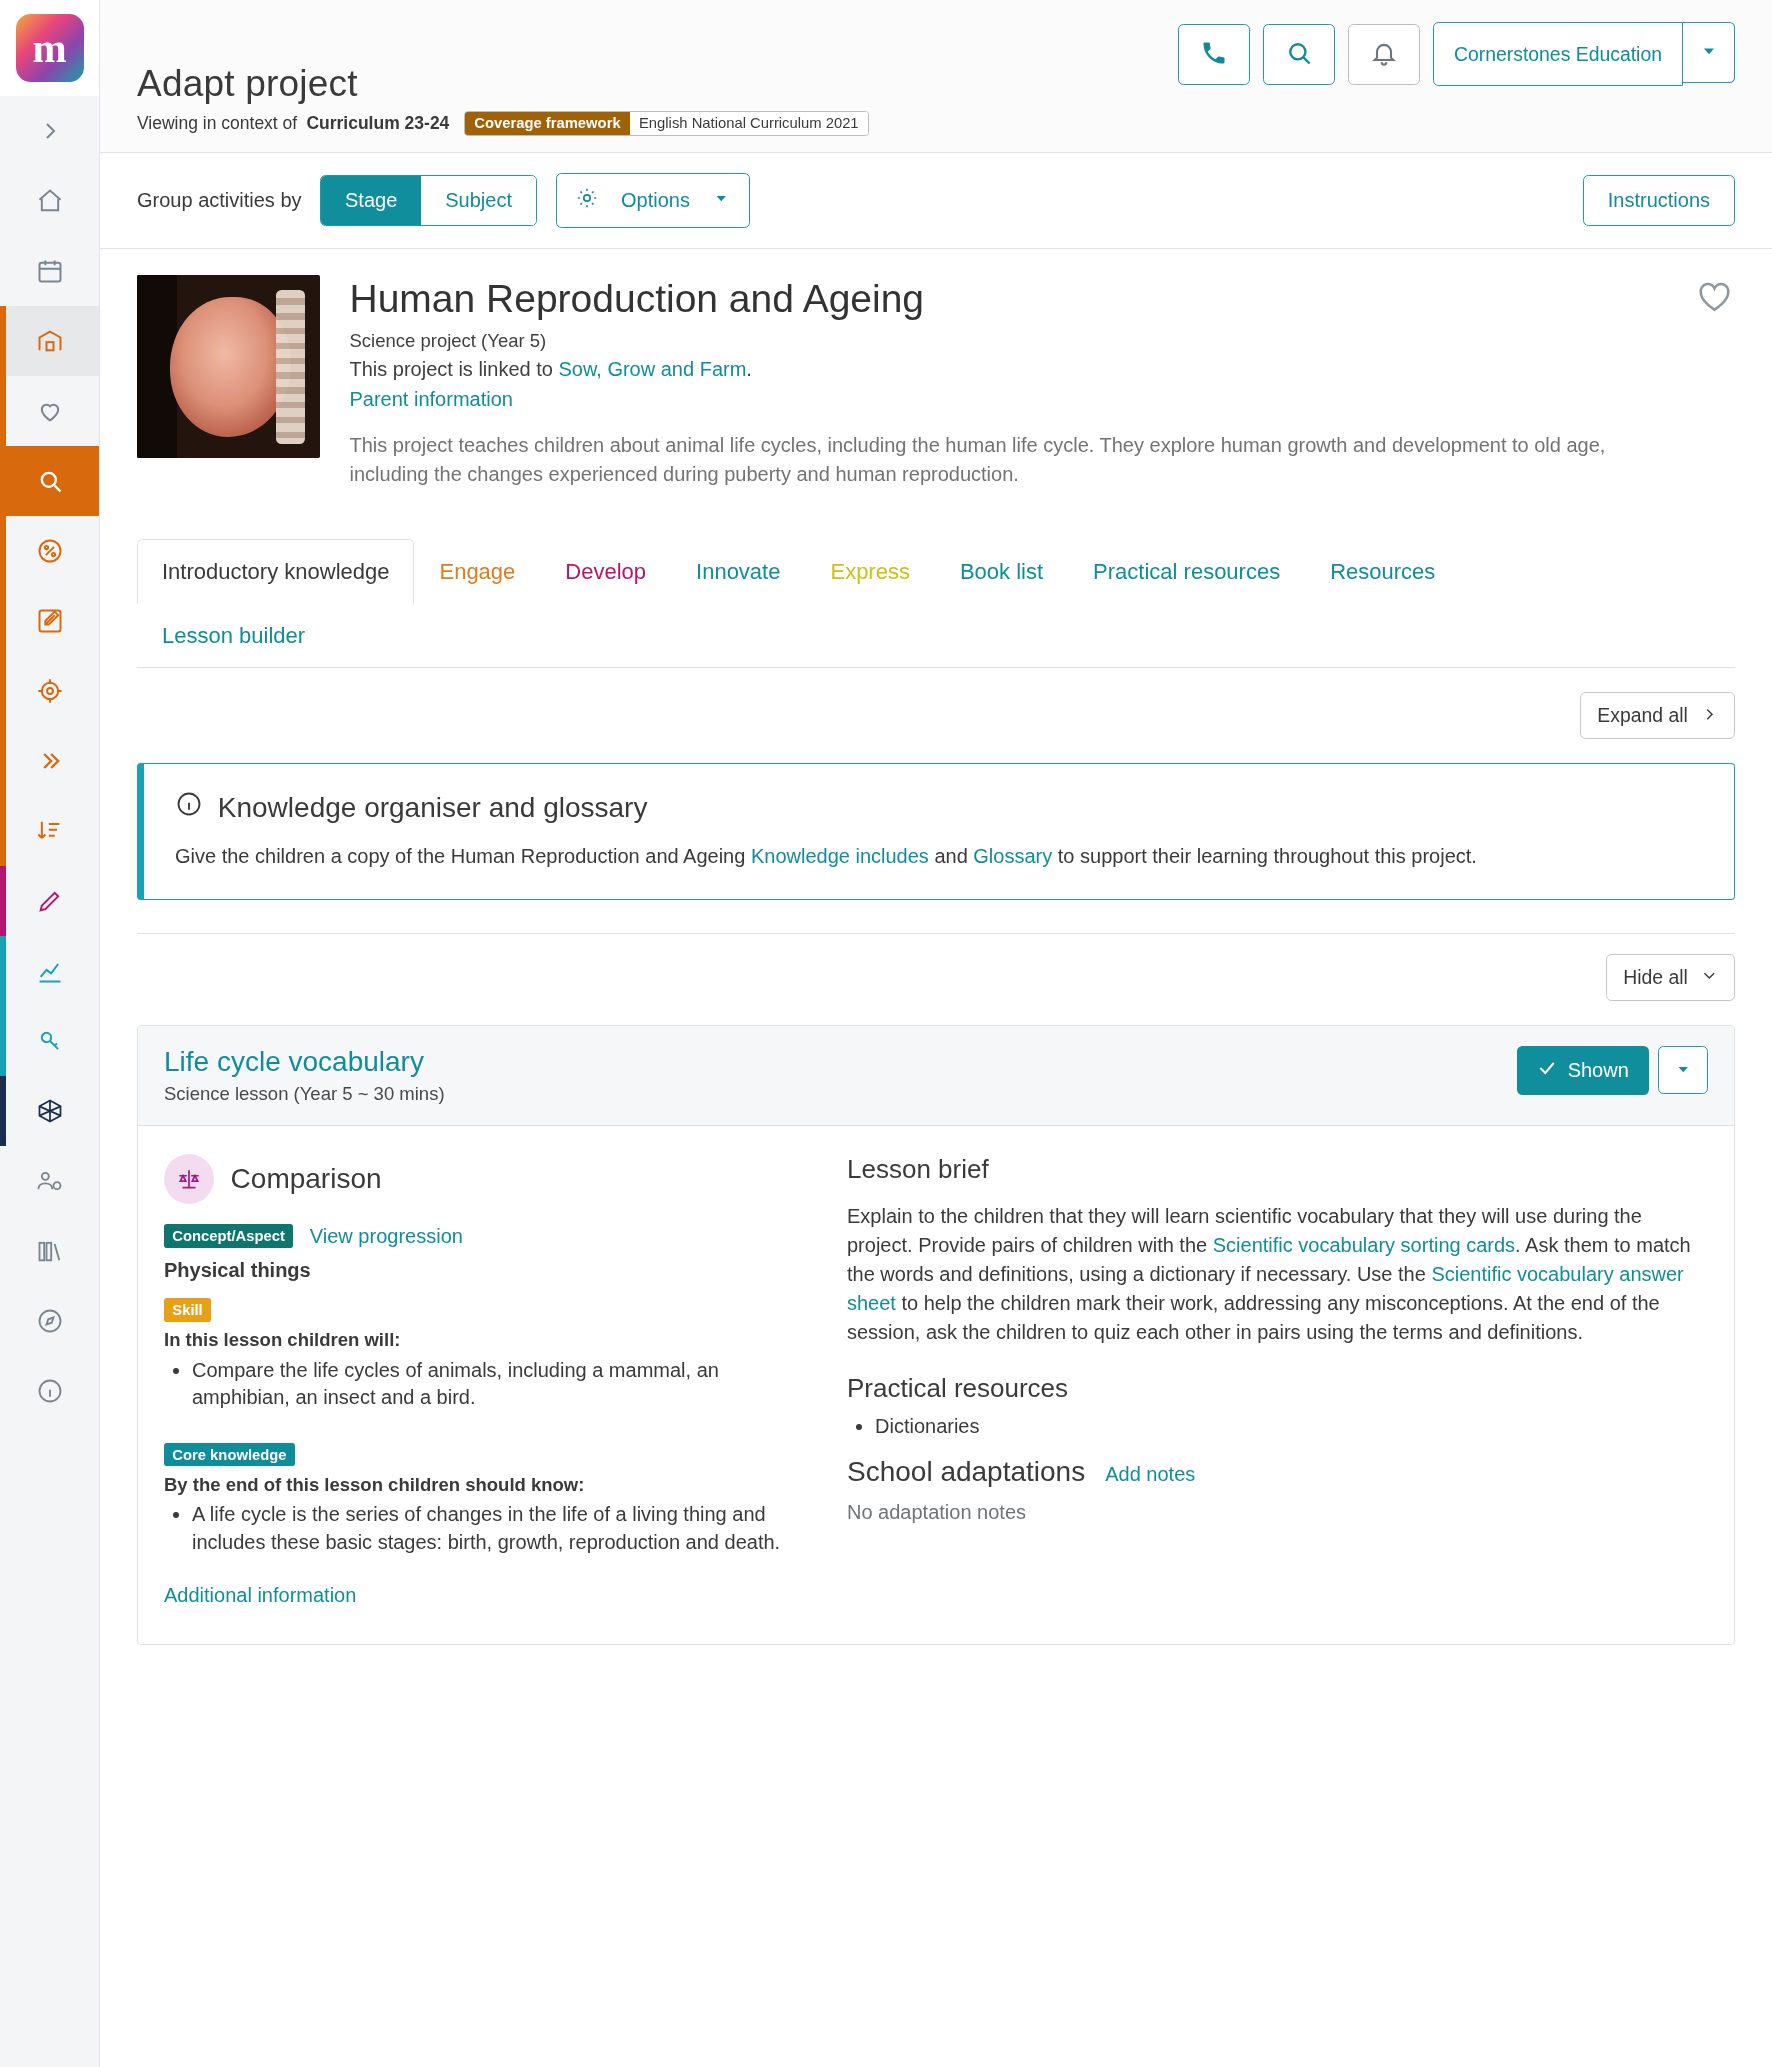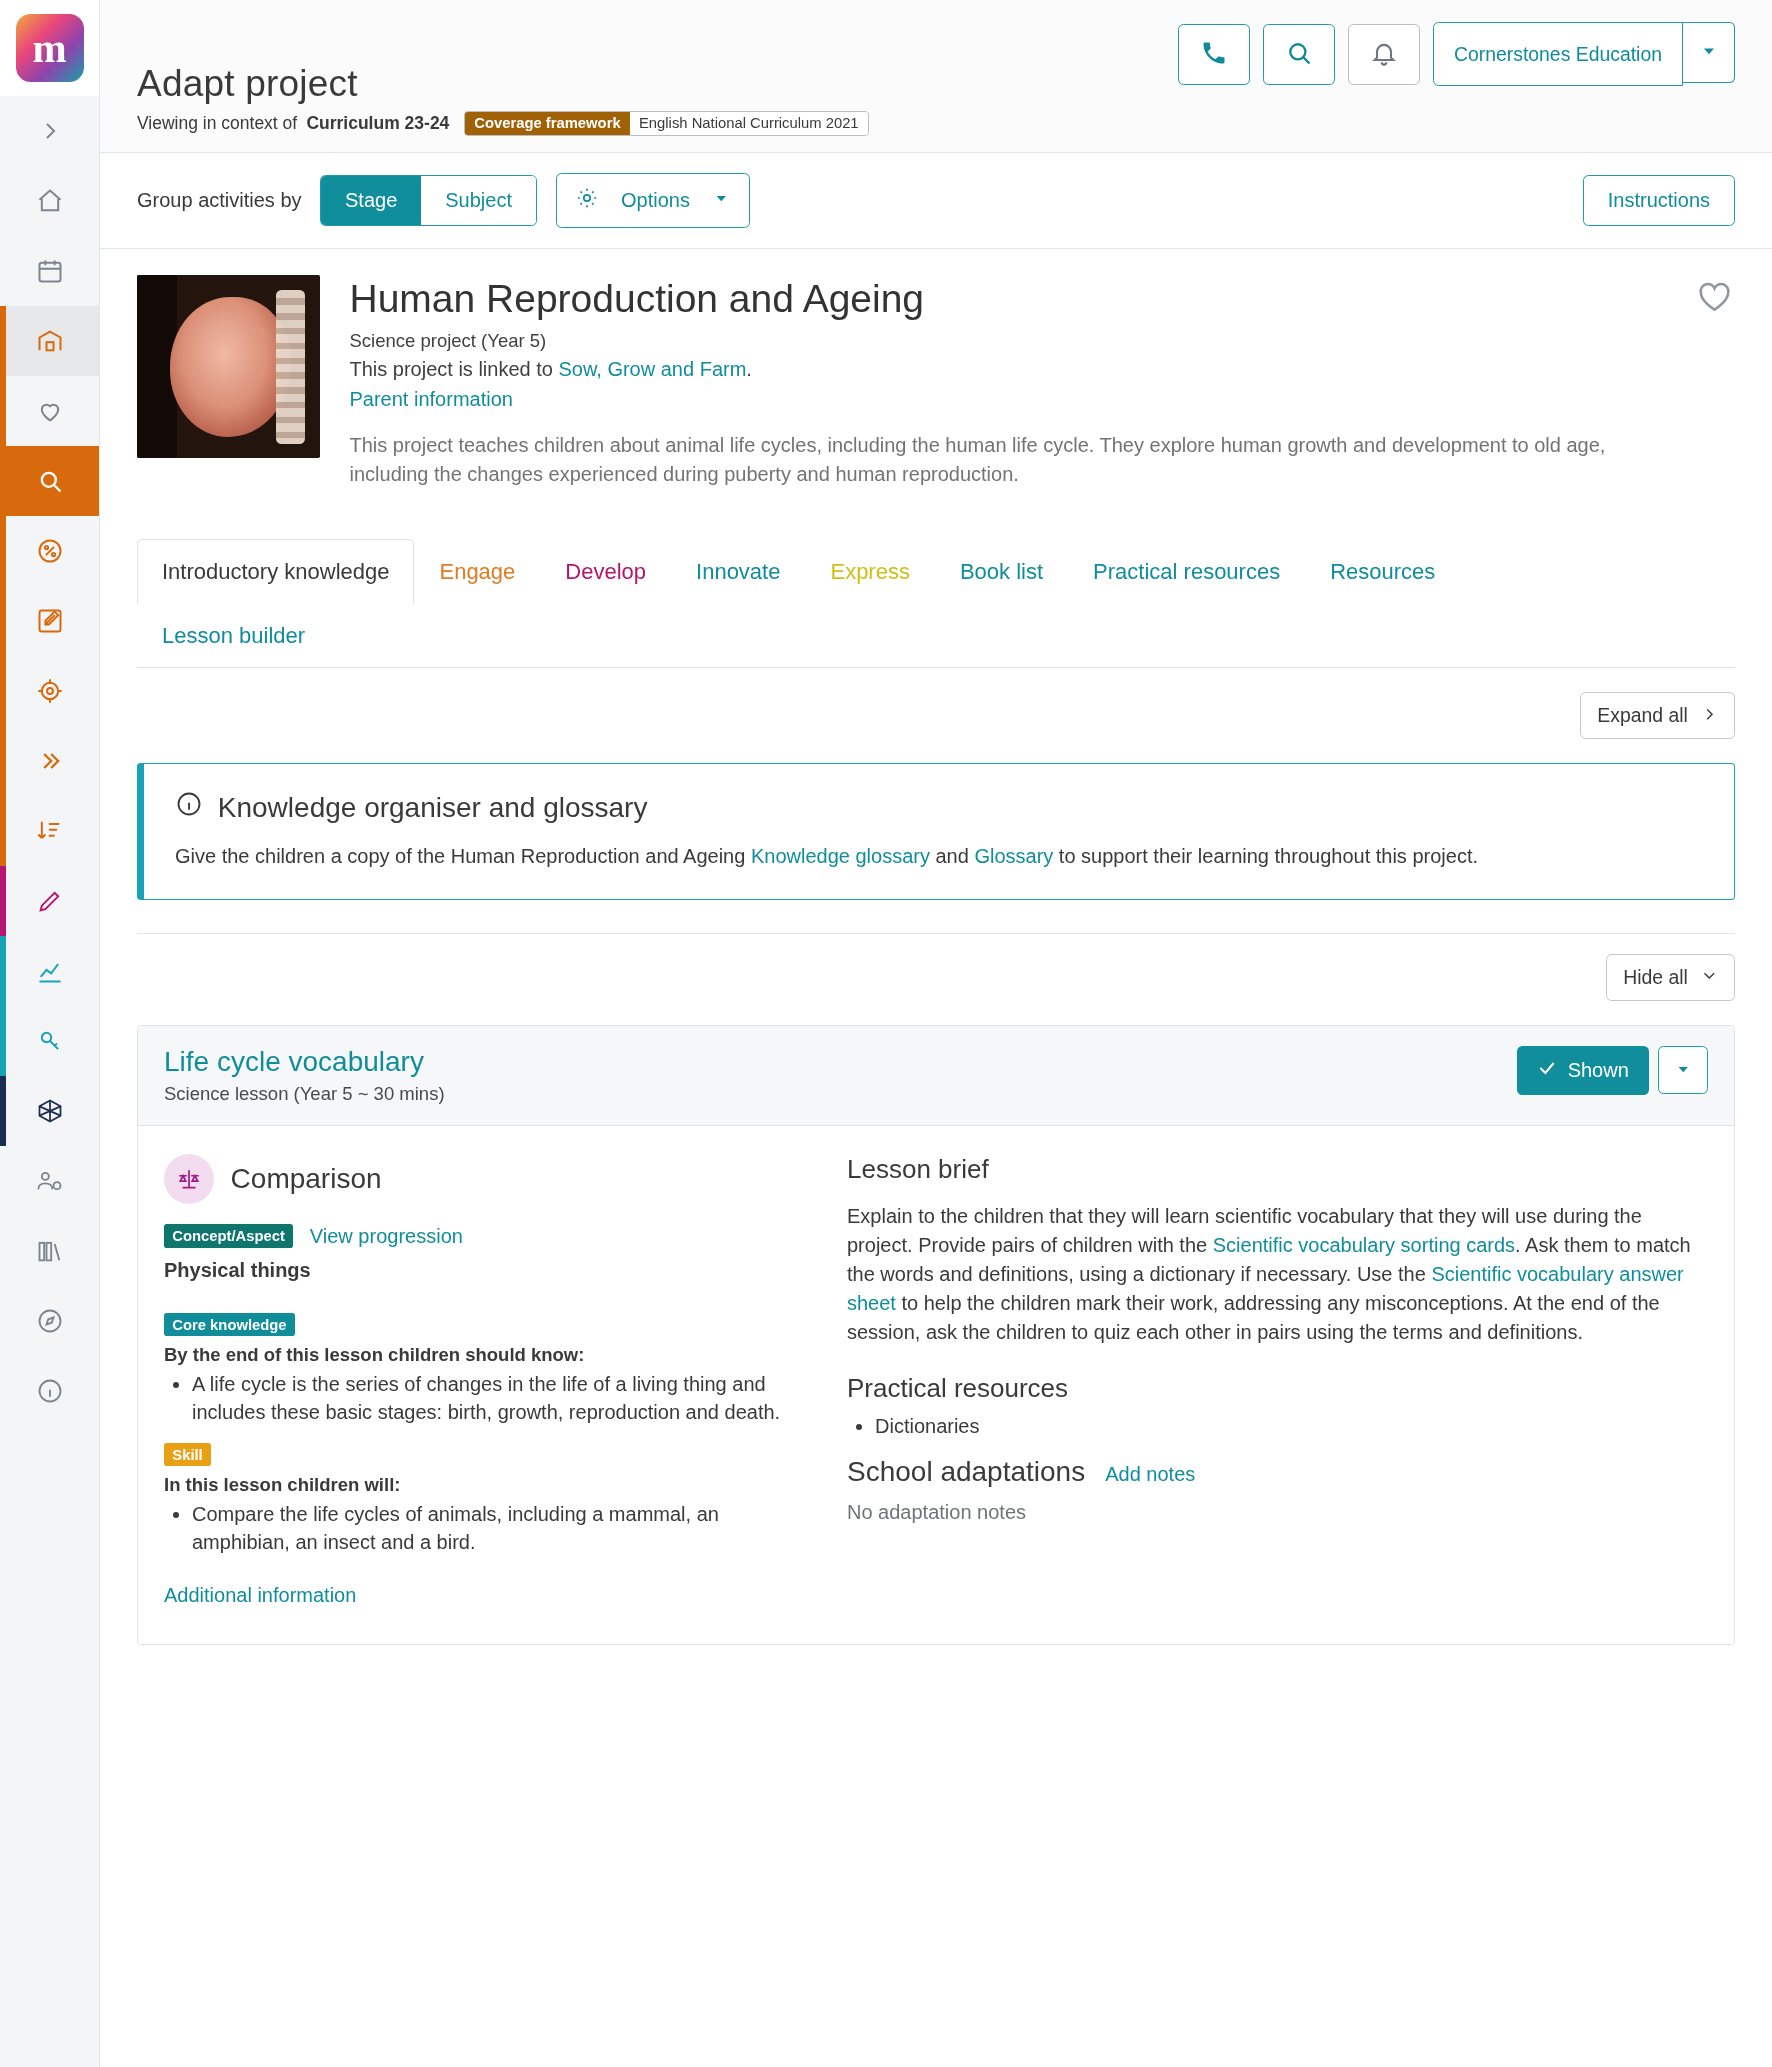--- a/index.html
+++ b/index.html
@@ -641,21 +641,21 @@
     <section class="callout">
       <h3>
         <span style="color:#3a3a3a">
           <svg width="28" height="28" viewBox="0 0 24 24" fill="none" stroke="currentColor" stroke-width="1.6">
               <circle cx="12" cy="12" r="9"></circle>
               <path d="M12 11v6M12 7.4v.01"></path>
             </svg>
         </span>
         <span>Knowledge organiser and glossary</span>
       </h3>
-      <p><span>Give the children a copy of the Human Reproduction and Ageing </span><a href="#" class="tlink">Knowledge glossary</a><span> and </span><a href="#" class="tlink">Glossary</a><span> to support their learning throughout this project.</span></p>
+      <p><span>Give the children a copy of the Human Reproduction and Ageing </span><a href="#" class="tlink">Knowledge includes</a><span> and </span><a href="#" class="tlink">Glossary</a><span> to support their learning throughout this project.</span></p>
     </section>
 
     <div class="divider"></div>
 
     <div class="hide-row">
       <div class="ghost-btn">
         <span>Hide all</span>
         <span>
           <svg width="16.6" height="16.6" viewBox="0 0 24 24" fill="none" stroke="currentColor" stroke-width="2">
               <polyline points="5 9 12 16 19 9"></polyline>
@@ -701,36 +701,36 @@
             </div>
             <div class="comp-title">Comparison</div>
           </div>
 
           <div class="row-inline">
             <span class="tag concept">Concept/Aspect</span>
             <a href="#" class="tlink" style="font-size:20px">View progression</a>
           </div>
           <div class="sub-strong">Physical things</div>
 
+          <div style="margin-top:16.6px">
+            <span class="tag skill">Skill</span>
+            <div class="small-strong">In this lesson children will:</div>
+            <ul class="bullets">
+              <li>Compare the life cycles of animals, including a mammal, an amphibian, an insect and a bird.</li>
+            </ul>
+          </div>
+
           <div style="margin-top:31px">
             <span class="tag core">Core knowledge</span>
             <div class="small-strong">By the end of this lesson children should know:</div>
             <ul class="bullets">
               <li>A life cycle is the series of changes in the life of a living thing and includes these basic stages: birth, growth, reproduction and death.</li>
             </ul>
           </div>
 
-          <div style="margin-top:16.6px">
-            <span class="tag skill">Skill</span>
-            <div class="small-strong">In this lesson children will:</div>
-            <ul class="bullets">
-              <li>Compare the life cycles of animals, including a mammal, an amphibian, an insect and a bird.</li>
-            </ul>
-          </div>
-
           <div class="addl">Additional information</div>
         </div>
 
         <div class="col-right">
           <h4 class="rt-h">Lesson brief</h4>
           <p class="rt-p"><span>Explain to the children that they will learn scientific vocabulary that they will use during the project. Provide pairs of children with the </span><a href="#" class="tlink">Scientific vocabulary sorting cards</a><span>. Ask them to match the words and definitions, using a dictionary if necessary. Use the </span><a href="#" class="tlink">Scientific vocabulary answer sheet</a><span> to help the children mark their work, addressing any misconceptions. At the end of the session, ask the children to quiz each other in pairs using the terms and definitions.</span></p>
 
           <h4 class="rt-h2">Practical resources</h4>
           <ul class="bullets">
             <li>Dictionaries</li>

